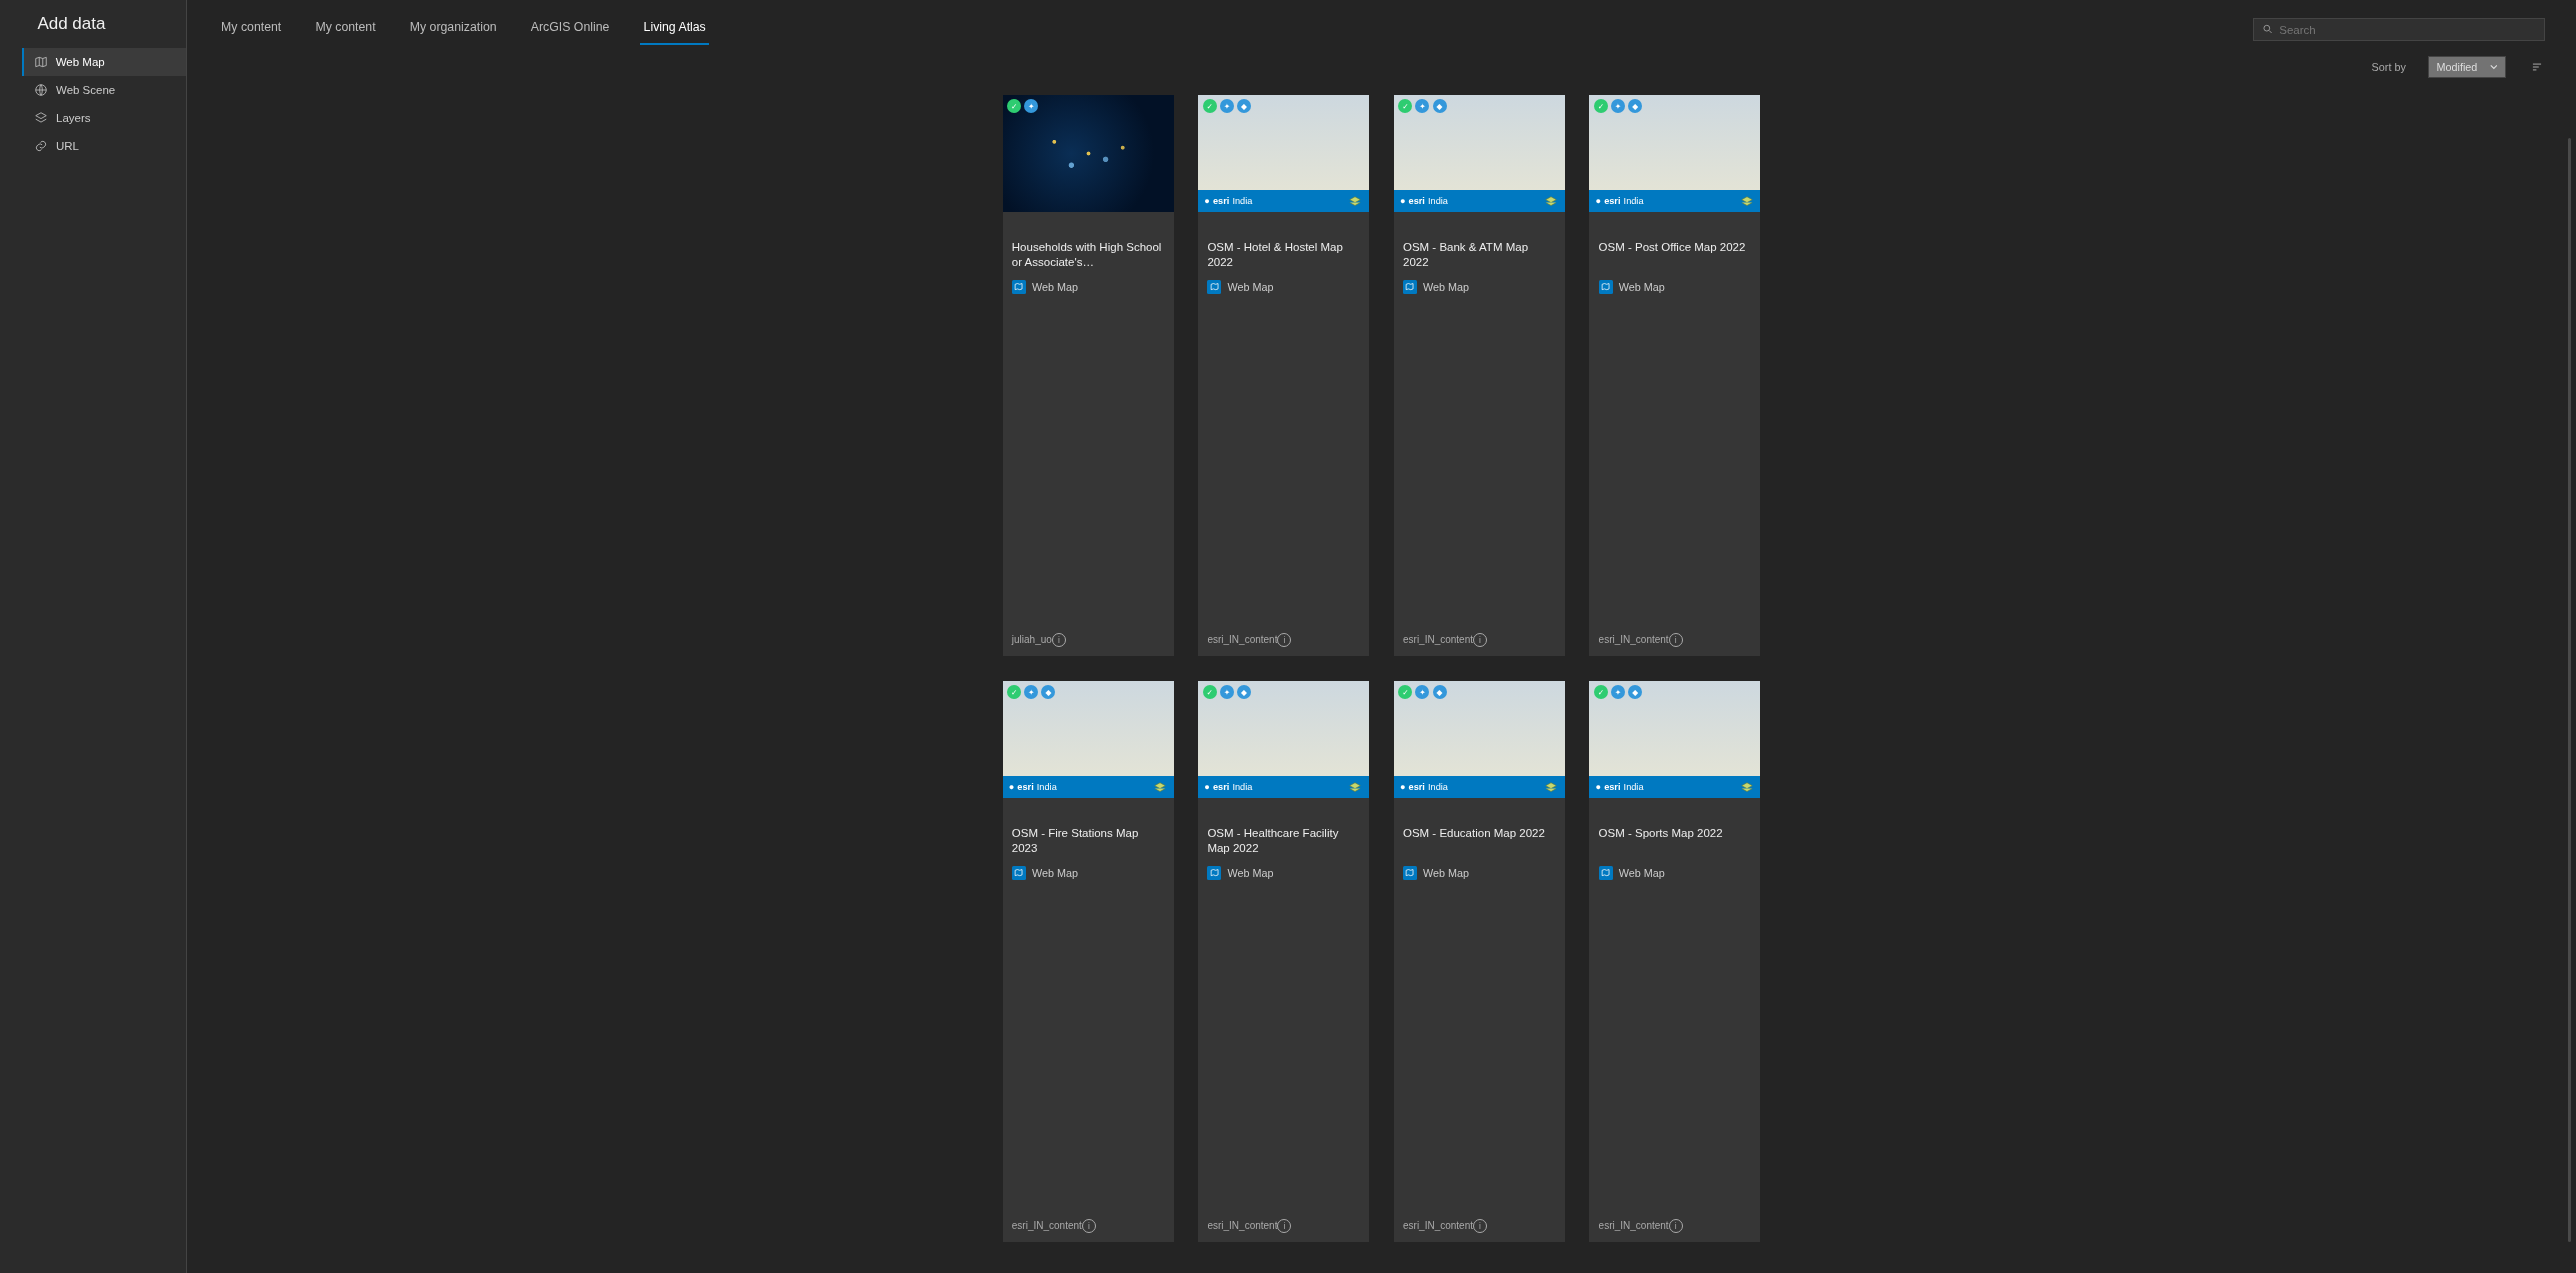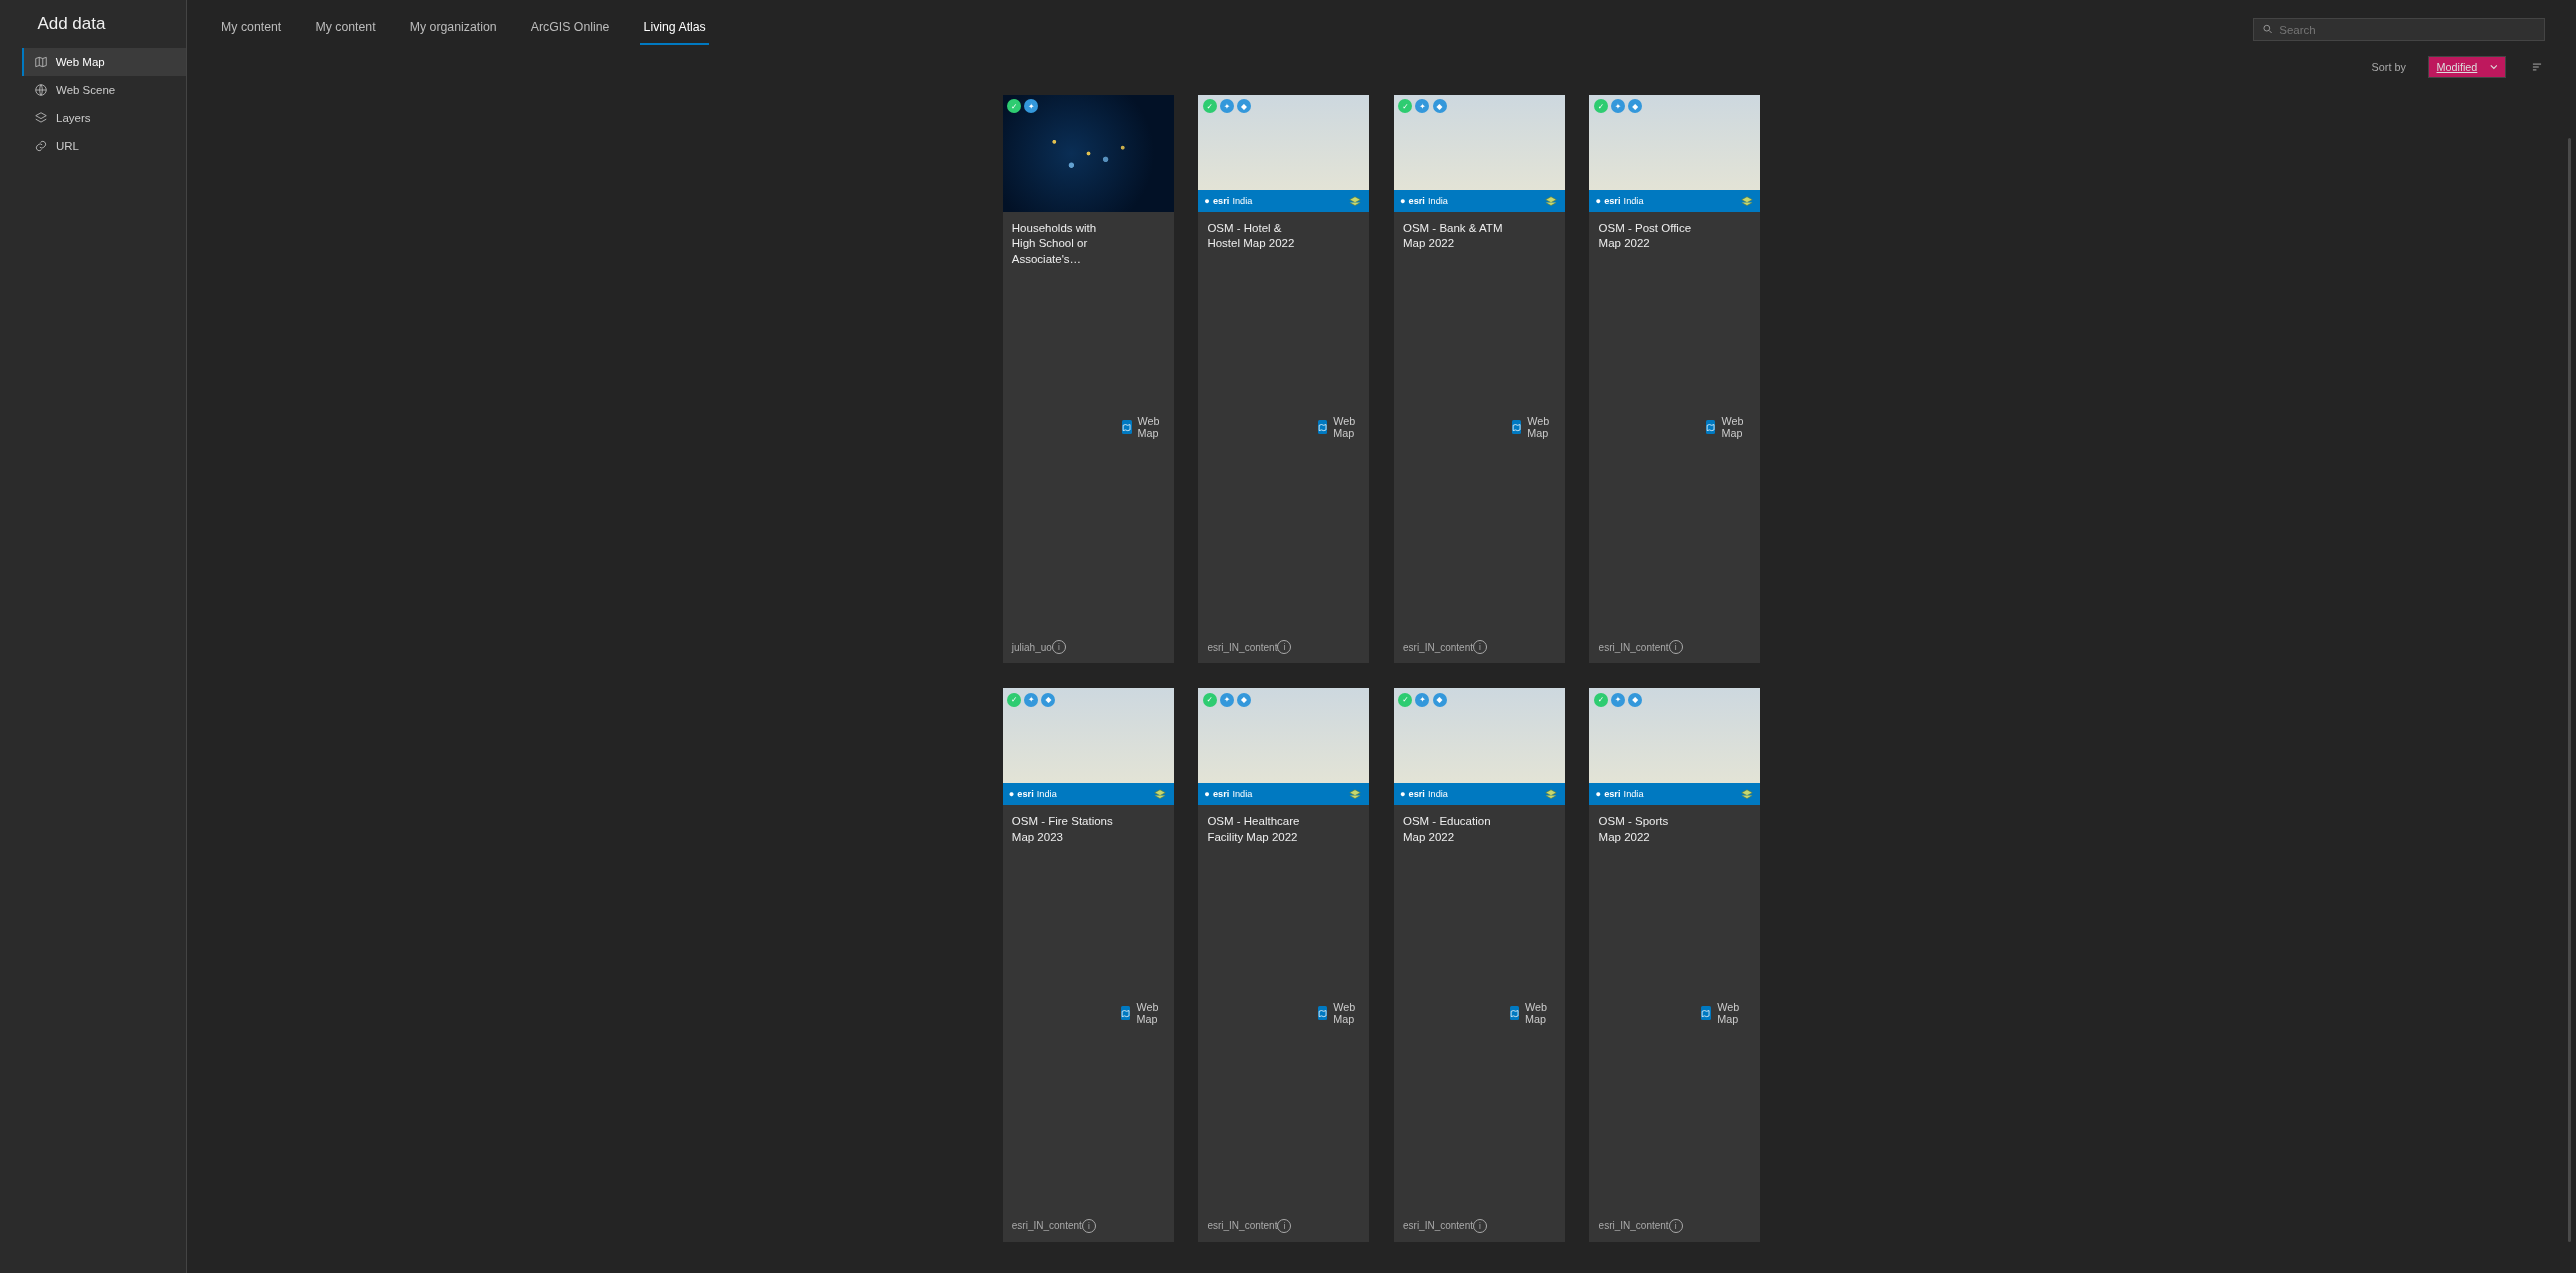--- a/index.html
+++ b/index.html
@@ -99,27 +99,26 @@
 .sortbar {
   display:flex;
   justify-content:flex-end;
   align-items:center;
   gap:22px;
   padding: 10.8px 31px 0 31px;
 }
 .sortlabel { color:#aaa; font-size:10.8px; }
 .sortselect {
   display:flex; align-items:center; gap:12.3px;
-  background:#be185d;
+  background:#737373;
   border:0.8px solid #444;
   padding: 3.8px 7.7px;
   color:#ddd;
   font-size:10.8px;
   cursor:pointer;
-  text-decoration:underline;
 }
 .sortdir {
   width:17px; height:17px;
   display:flex; align-items:center; justify-content:center;
   color:#bbb;
   cursor:pointer;
 }
 .grid-wrap {
   flex:1;
   overflow-y:auto;
@@ -170,21 +169,21 @@
   color:#fff;
   font-size:9.2px;
   gap:3.1px;
 }
 .thumb-band .esri { font-weight:bold; }
 .stack-icon {
   position:absolute; right:6.1px; bottom:3.1px;
   width:15.4px; height:14px;
   display:flex; align-items:center; justify-content:center;
 }
-.card-body { padding: 9.2px 9.2px 6.1px 9.2px; display:flex; flex-direction:row; gap:7.7px; flex:1;}
+.card-body { padding: 9.2px 9.2px 6.1px 9.2px; display:flex; flex-direction:column; gap:7.7px; flex:1;margin-top:19px;}
 .card-title { color:#eee; font-size:11.5px; line-height:1.35; min-height:32px;}
 .type-row { display:flex; align-items:center; gap:6.1px; }
 .type-icon {
   width:14px; height:14px;
   background:#0079c1;
   border-radius:1.5px;
   display:flex; align-items:center; justify-content:center;
   color:#fff;
 }
 .type-label { color:#ccc; font-size:10.8px; }

